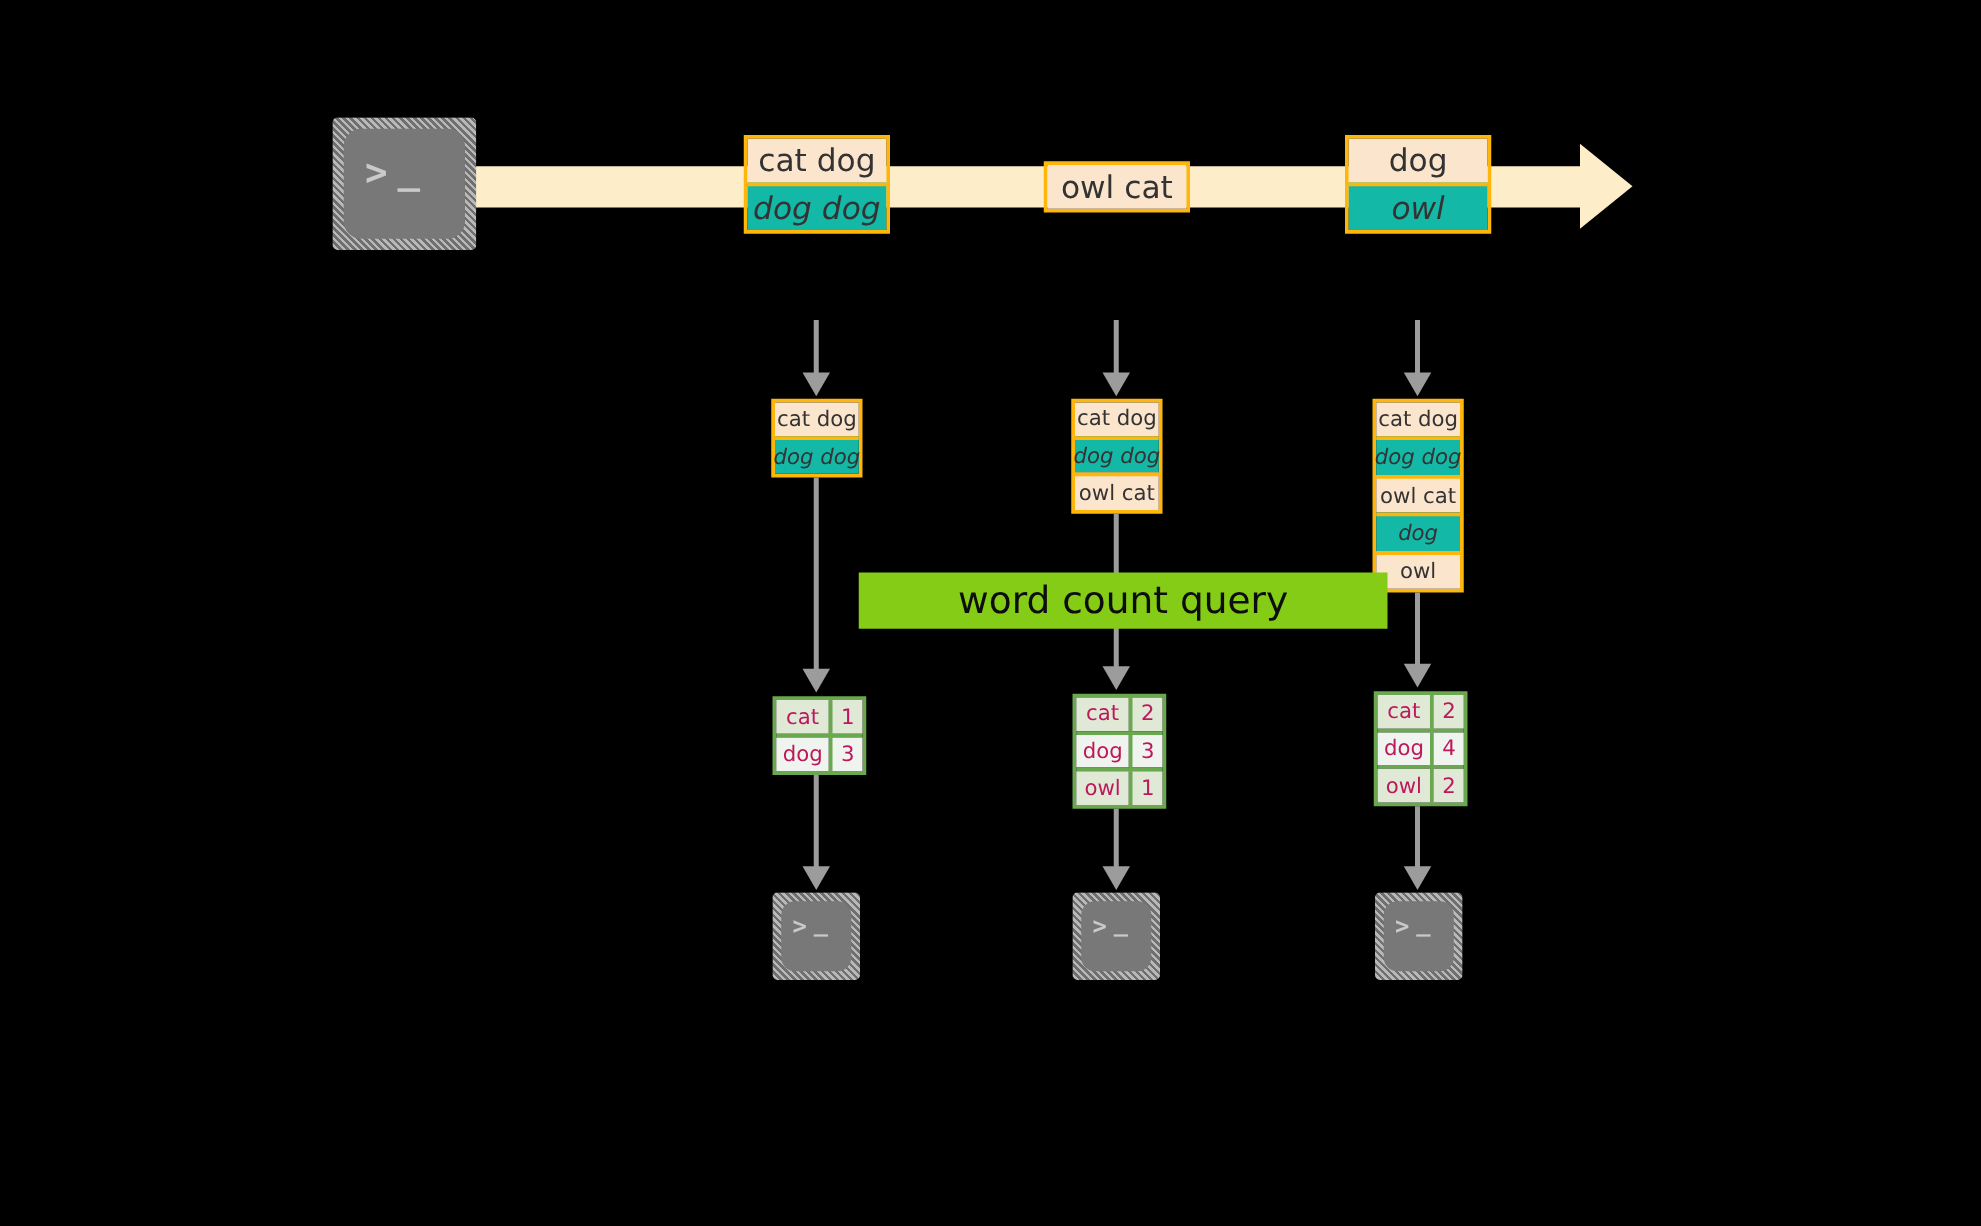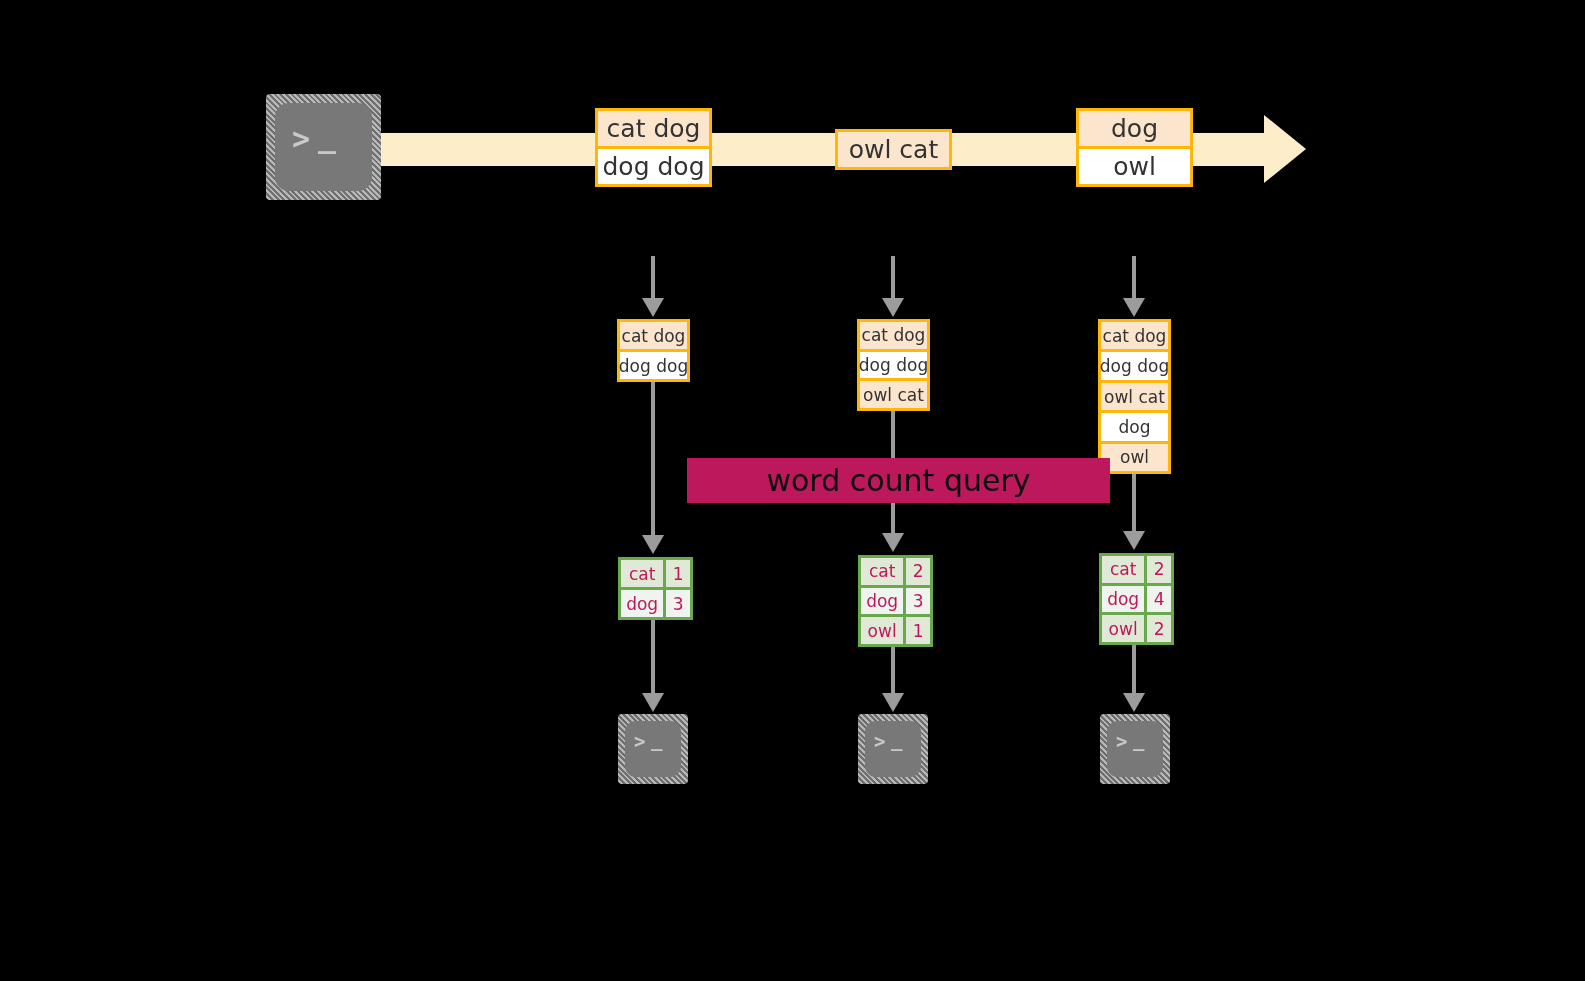--- a/index.html
+++ b/index.html
@@ -67,21 +67,21 @@
   .msg-row {
     flex: 1 1 auto;
     display: flex;
     align-items: center;
     justify-content: center;
     color: #333333;
     box-sizing: border-box;
     white-space: nowrap;
   }
   .msg-row.shade-a { background: #fce5cd; }
-  .msg-row.shade-b { background: #ffffff; }
+  .msg-row.shade-b { background: #14b8a6; font-style: italic; }
   .msg-row + .msg-row { border-top: 3px solid #ffb60b; }
 
   .msg-big .msg-row { font-size: 25px; }
   .msg-small .msg-row { font-size: 17px; }
 
   
   .res-box {
     position: absolute;
     box-sizing: border-box;
     border: 3px solid #6aa84f;
@@ -123,21 +123,21 @@
     position: absolute;
     width: 0; height: 0;
     border-left: 11px solid transparent;
     border-right: 11px solid transparent;
     border-top: 19px solid #9c9c9c;
   }
 
   
   .query-label {
     position: absolute;
-    background: #be185d;
+    background: #84cc16;
     color: #0d0d0d;
     font-size: 30px;
     display: flex;
     align-items: center;
     justify-content: center;
     white-space: nowrap;
   }
 </style>
 </head>
 <body>

